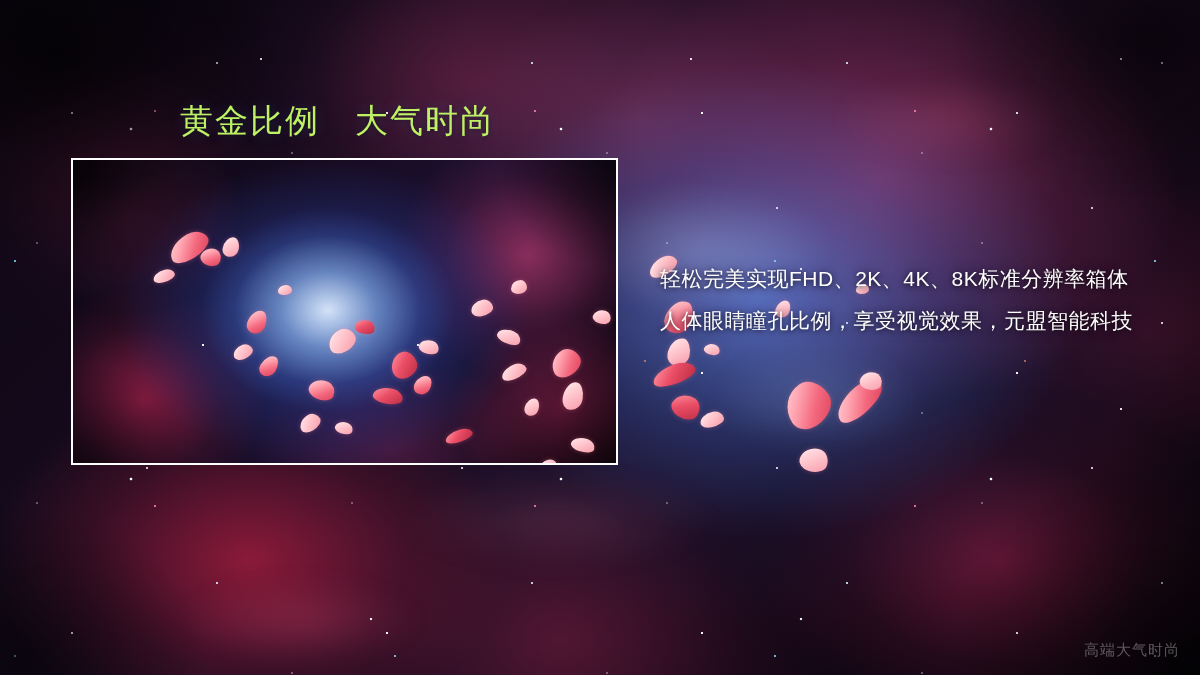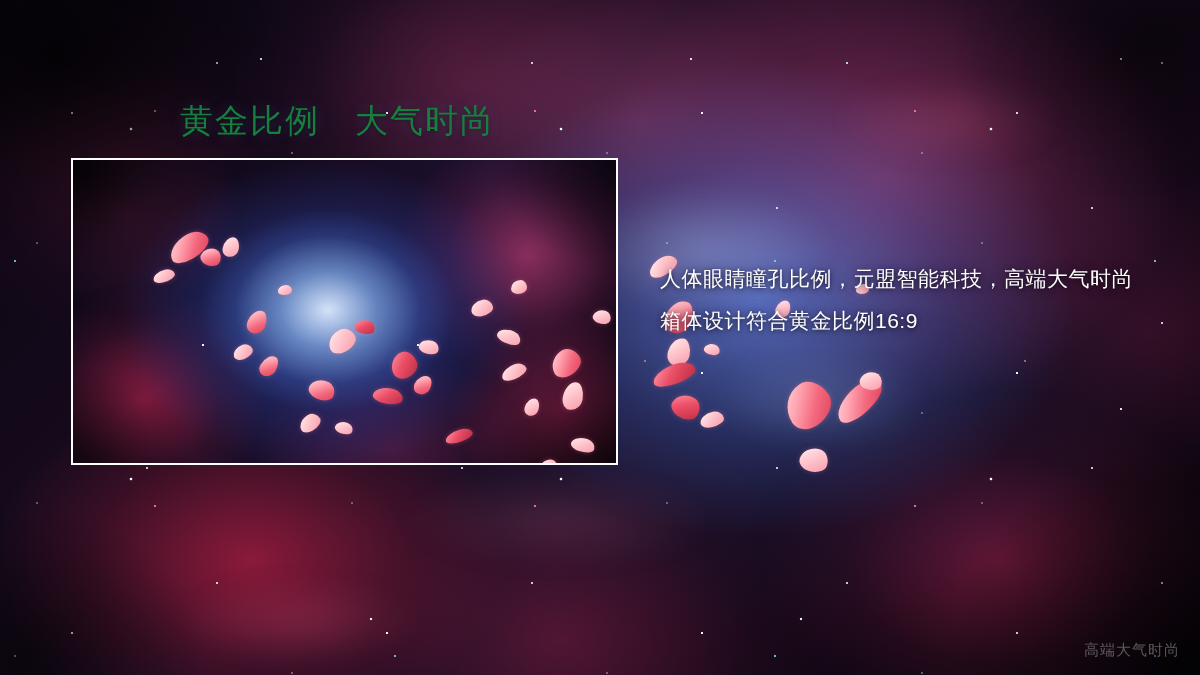--- a/index.html
+++ b/index.html
@@ -146,21 +146,21 @@
       radial-gradient(1px 1px at 190px 130px, rgba(210,230,255,.65) 50%, transparent 51%);
     background-size:215px 205px;
   }
 
   
   #title {
     position:absolute;
     left:180px; top:99px;
     font-size:33px;
     letter-spacing:2px;
-    color:#15803d;
+    color:#bef264;
     white-space:pre;
     text-shadow:0 1px 6px rgba(0,0,0,.55), 0 0 14px rgba(120,150,255,.28);
   }
 
   #body-text {
     position:absolute;
     left:660px; top:258px;
     width:500px;
   }
   .body-line {
@@ -241,19 +241,19 @@
       <div class="petal pale" style="left: 704px; top: 344px; width: 16px; height: 11px; transform: rotate(18deg);"></div>
       <div class="petal" style="left: 785px; top: 383px; width: 46px; height: 44px; transform: rotate(-34deg);"></div>
       <div class="petal pale" style="left: 800px; top: 448px; width: 28px; height: 24px; transform: rotate(18deg);"></div>
       <div class="petal" style="left: 832px; top: 388px; width: 54px; height: 26px; transform: rotate(-40deg);"></div>
       <div class="petal pale" style="left: 860px; top: 372px; width: 22px; height: 18px; transform: rotate(14deg);"></div>
       <div class="petal pale" style="left: 776px; top: 300px; width: 14px; height: 18px; transform: rotate(20deg);"></div>
       <div class="petal pale" style="left: 856px; top: 284px; width: 13px; height: 10px; transform: rotate(0deg);"></div>
     </div>
 
   <div id="body-text">
-    <div class="body-line">人体眼睛瞳孔比例，元盟智能科技，高端大气时尚</div>
-    <div class="body-line">箱体设计符合黄金比例16:9</div>
+    <div class="body-line">轻松完美实现FHD、2K、4K、8K标准分辨率箱体</div>
+    <div class="body-line">人体眼睛瞳孔比例，享受视觉效果，元盟智能科技</div>
   </div>
 
   <div id="watermark">高端大气时尚</div>
 
 </div>
 
 </body></html>

